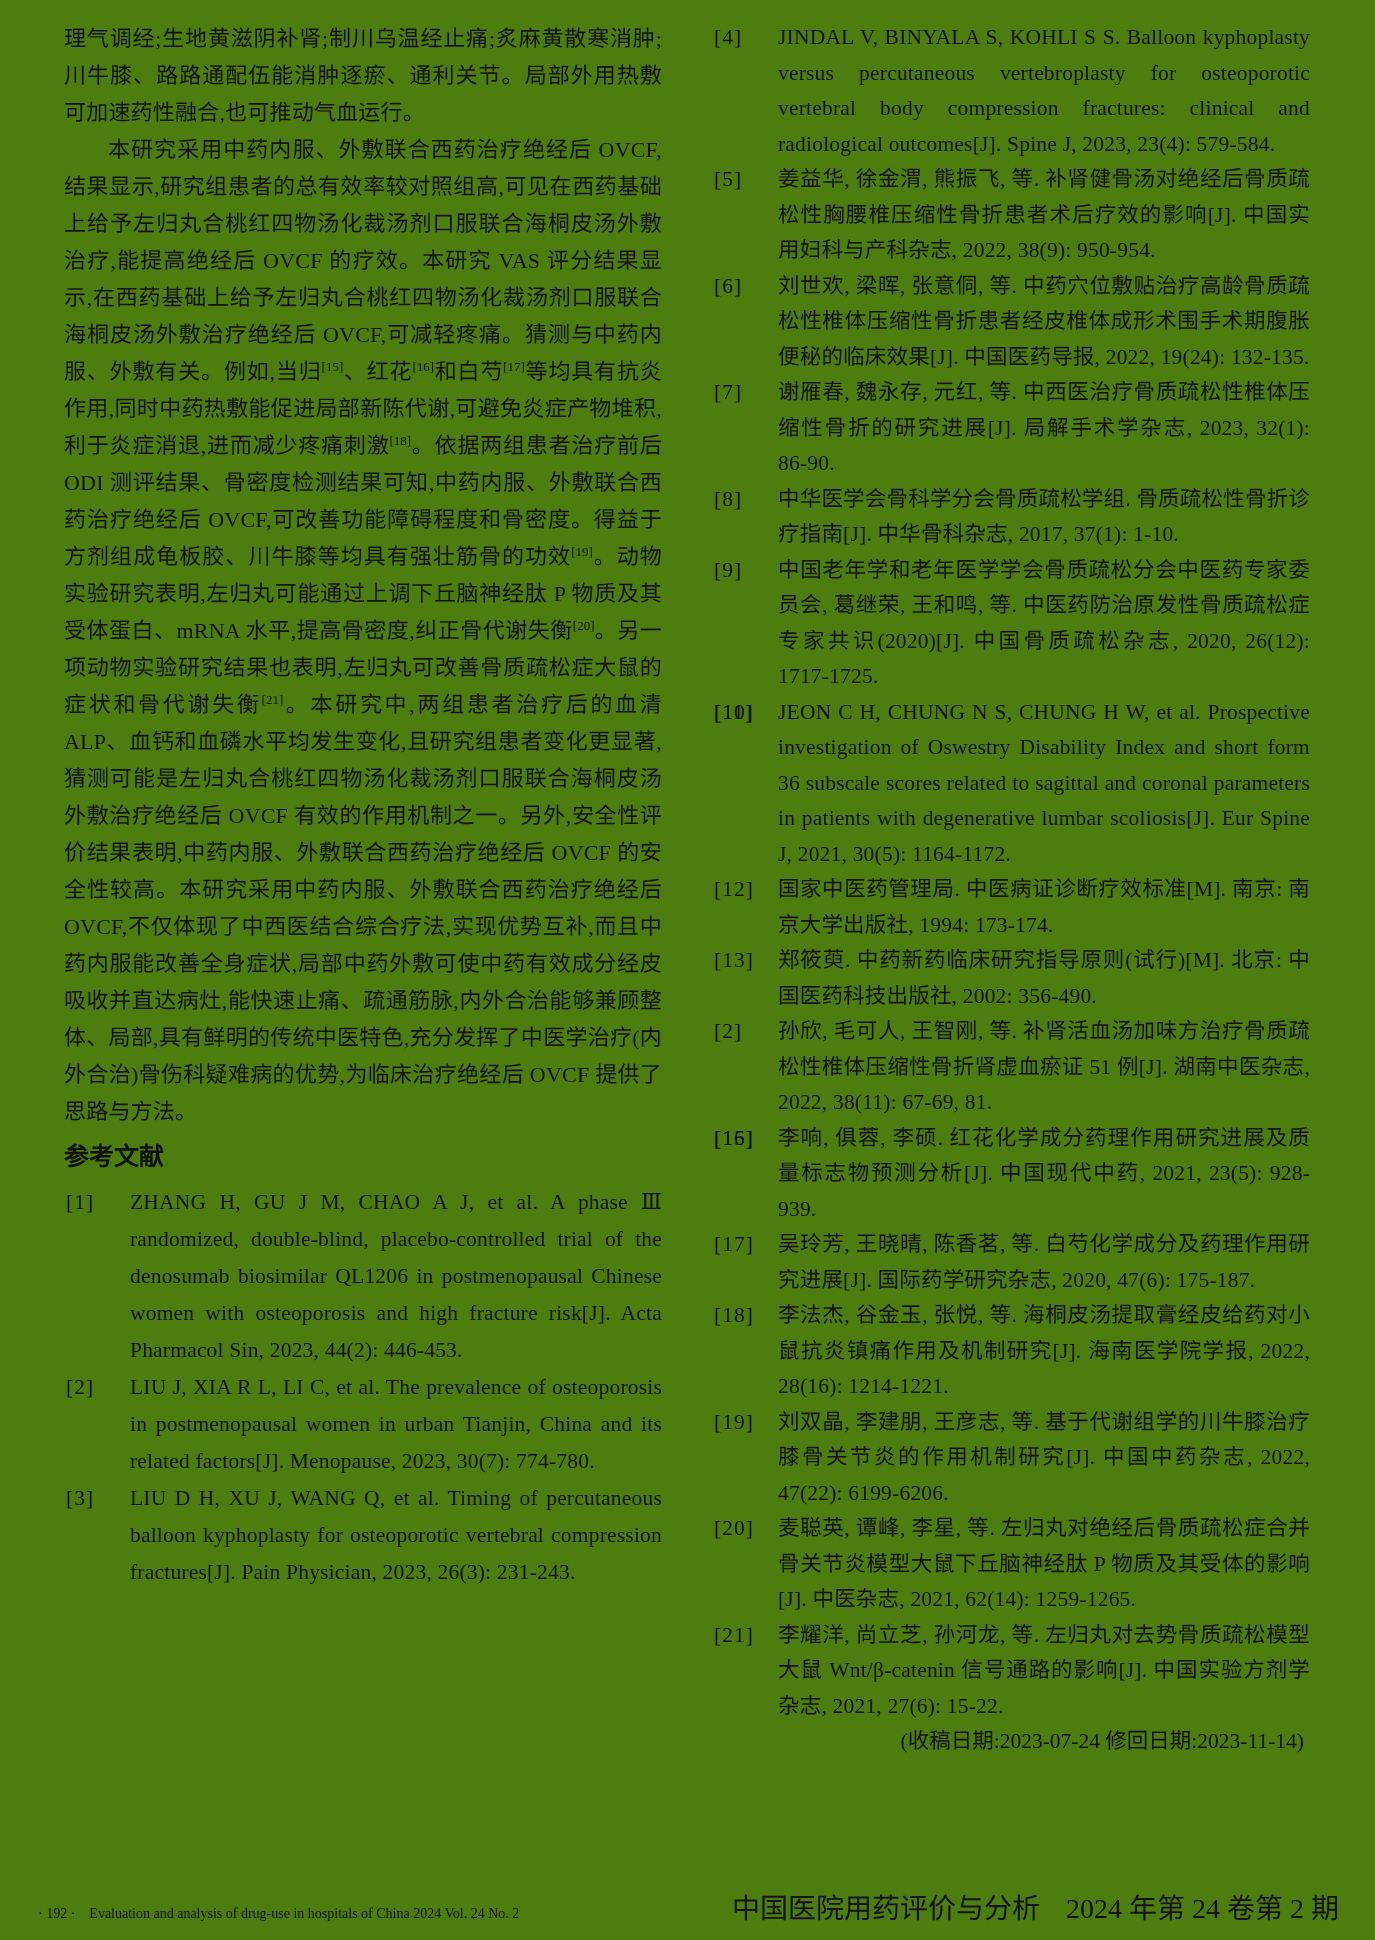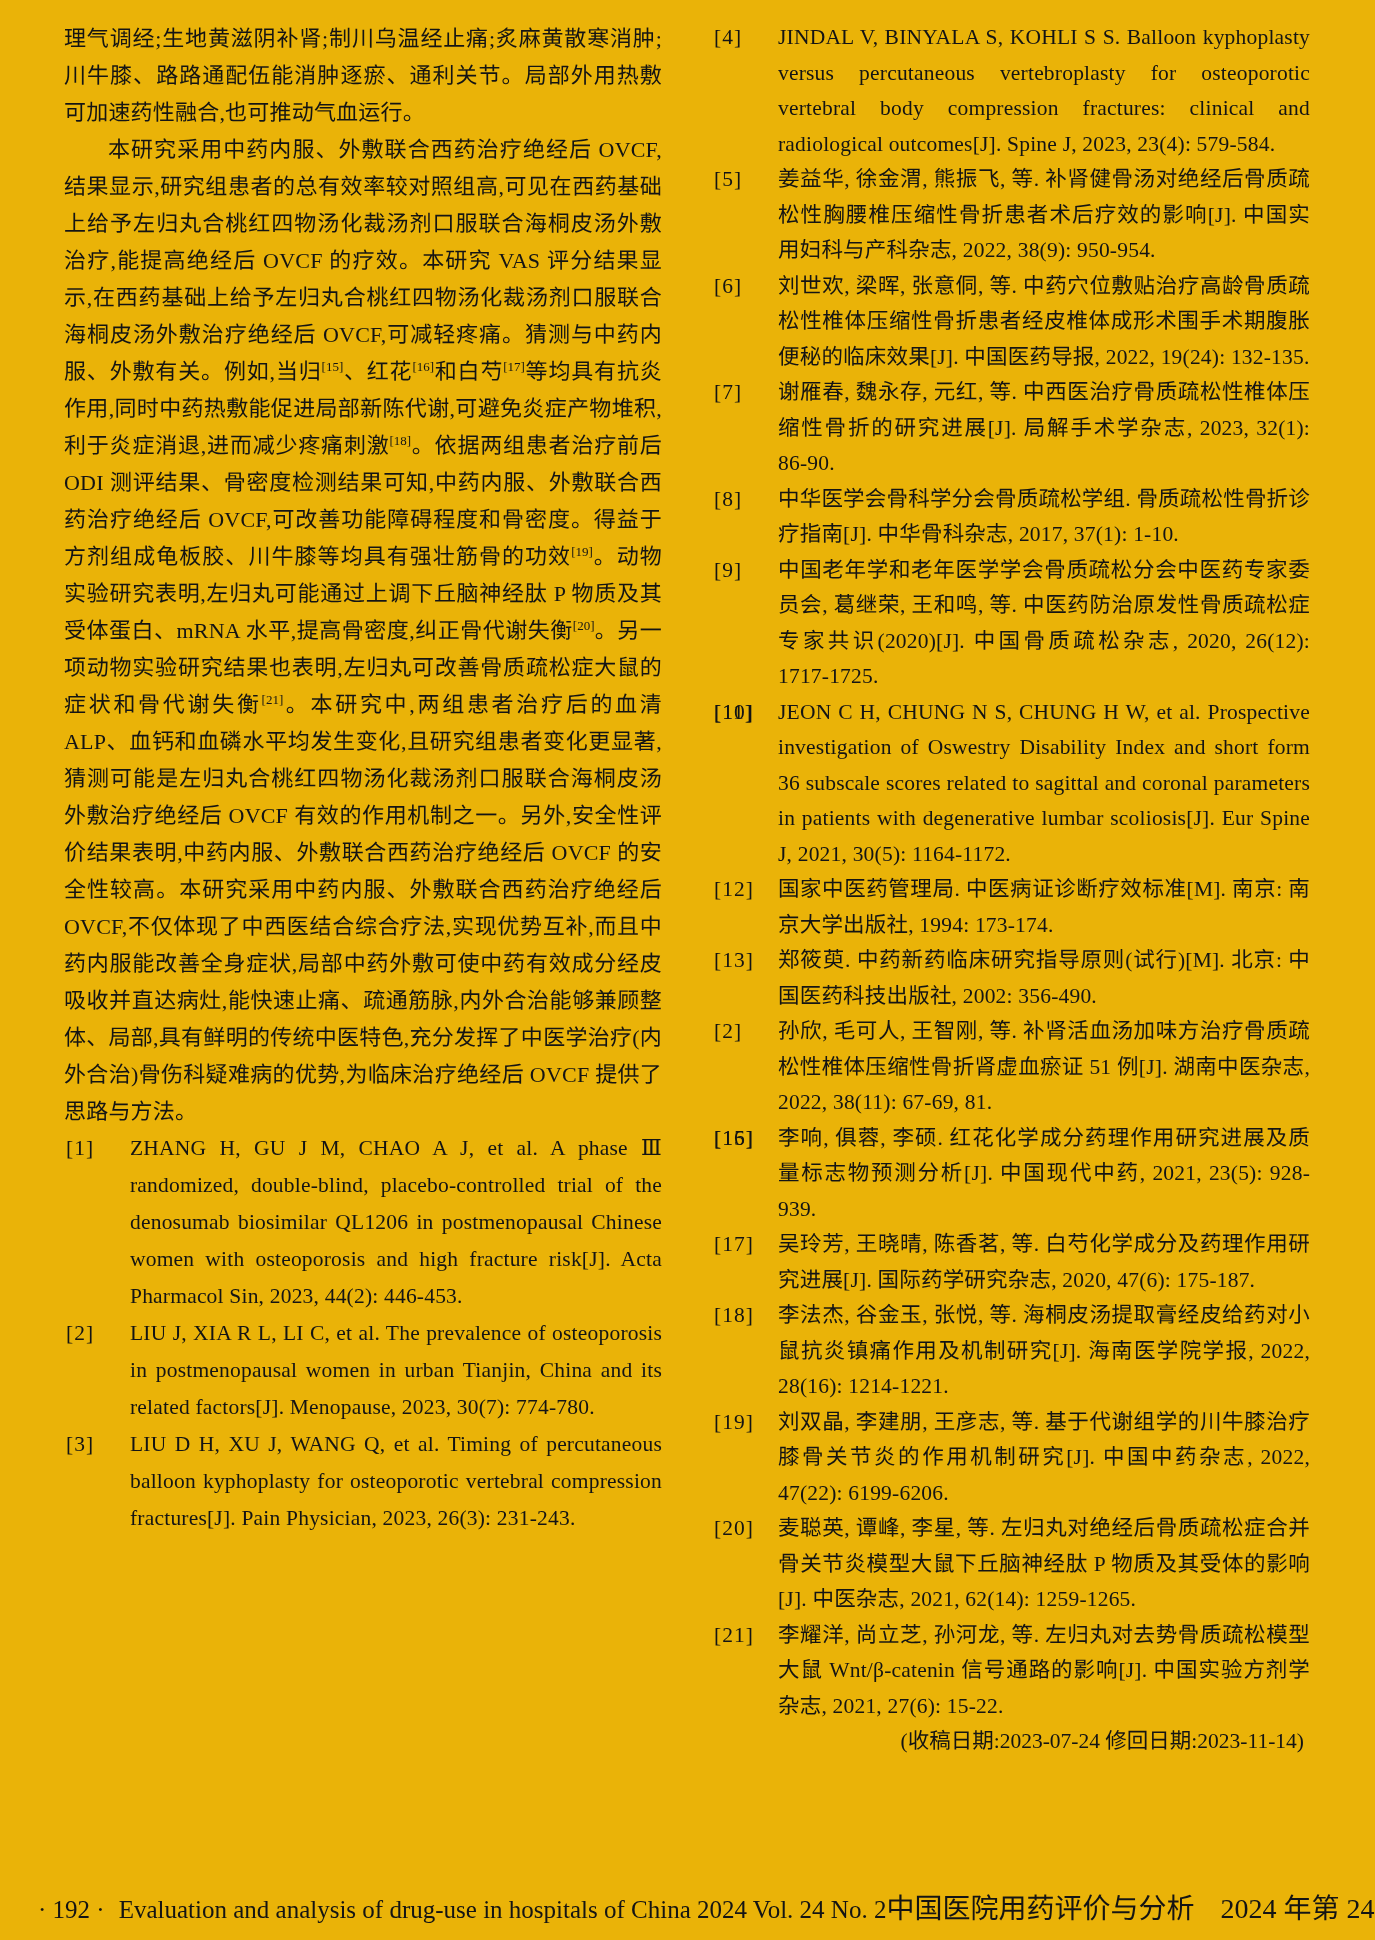--- a/index.html
+++ b/index.html
@@ -1,19 +1,19 @@
 <!DOCTYPE html>
 <html lang="zh-CN"><head>
 <meta charset="utf-8">
 <style>
   html,body{margin:0;padding:0;background:#ffffff;}
   .page{
     position:relative;
     width:1375px;height:1940px;
-    background:#eab308;
+    background:#4d7c0f;
     color:#141414;
     font-family:"Liberation Serif","DejaVu Serif",serif;
     overflow:hidden;
   }
   .columns{
     position:absolute;left:64px;top:20px;
     width:1246px;height:1850px;
     display:flex;gap:50px;
   }
   .col{width:598px;}
@@ -61,21 +61,21 @@
   }
   
   .footer{
     position:absolute;
     left:38px;right:36px;top:1886px;
     display:flex;
     justify-content:space-between;
     align-items:baseline;
   }
   .footer-left{
-    font-size:25px;
+    font-size:14px;
     white-space:nowrap;
   }
   .footer-left .pgmark{margin-right:14px;}
   .footer-right{
     font-size:28px;
     white-space:nowrap;
   }
   .footer-right .issue{margin-left:26px;}
 </style>
 </head>
@@ -86,20 +86,21 @@
 
     <div class="col">
       <div class="body-text">
 
           <p>理气调经;生地黄滋阴补肾;制川乌温经止痛;炙麻黄散寒消肿;川牛膝、路路通配伍能消肿逐瘀、通利关节。局部外用热敷可加速药性融合,也可推动气血运行。</p>
 
           <p class="indent">本研究采用中药内服、外敷联合西药治疗绝经后 OVCF,结果显示,研究组患者的总有效率较对照组高,可见在西药基础上给予左归丸合桃红四物汤化裁汤剂口服联合海桐皮汤外敷治疗,能提高绝经后 OVCF 的疗效。本研究 VAS 评分结果显示,在西药基础上给予左归丸合桃红四物汤化裁汤剂口服联合海桐皮汤外敷治疗绝经后 OVCF,可减轻疼痛。猜测与中药内服、外敷有关。例如,当归<sup>[15]</sup>、红花<sup>[16]</sup>和白芍<sup>[17]</sup>等均具有抗炎作用,同时中药热敷能促进局部新陈代谢,可避免炎症产物堆积,利于炎症消退,进而减少疼痛刺激<sup>[18]</sup>。依据两组患者治疗前后 ODI 测评结果、骨密度检测结果可知,中药内服、外敷联合西药治疗绝经后 OVCF,可改善功能障碍程度和骨密度。得益于方剂组成龟板胶、川牛膝等均具有强壮筋骨的功效<sup>[19]</sup>。动物实验研究表明,左归丸可能通过上调下丘脑神经肽 P 物质及其受体蛋白、mRNA 水平,提高骨密度,纠正骨代谢失衡<sup>[20]</sup>。另一项动物实验研究结果也表明,左归丸可改善骨质疏松症大鼠的症状和骨代谢失衡<sup>[21]</sup>。本研究中,两组患者治疗后的血清 ALP、血钙和血磷水平均发生变化,且研究组患者变化更显著,猜测可能是左归丸合桃红四物汤化裁汤剂口服联合海桐皮汤外敷治疗绝经后 OVCF 有效的作用机制之一。另外,安全性评价结果表明,中药内服、外敷联合西药治疗绝经后 OVCF 的安全性较高。本研究采用中药内服、外敷联合西药治疗绝经后 OVCF,不仅体现了中西医结合综合疗法,实现优势互补,而且中药内服能改善全身症状,局部中药外敷可使中药有效成分经皮吸收并直达病灶,能快速止痛、疏通筋脉,内外合治能够兼顾整体、局部,具有鲜明的传统中医特色,充分发挥了中医学治疗(内外合治)骨伤科疑难病的优势,为临床治疗绝经后 OVCF 提供了思路与方法。</p>
 
         </div>
 
+      <h2 class="refs-heading">参考文献</h2>
 
       <div class="refs refs-left">
 
           <div class="ref">
             <span class="ref-label">[1]</span>
             <span class="ref-text">ZHANG H, GU J M, CHAO A J, et al. A phase Ⅲ randomized, double-blind, placebo-controlled trial of the denosumab biosimilar QL1206 in postmenopausal Chinese women with osteoporosis and high fracture risk[J]. Acta Pharmacol Sin, 2023, 44(2): 446-453.</span>
           </div>
 
           <div class="ref">
             <span class="ref-label">[2]</span>

